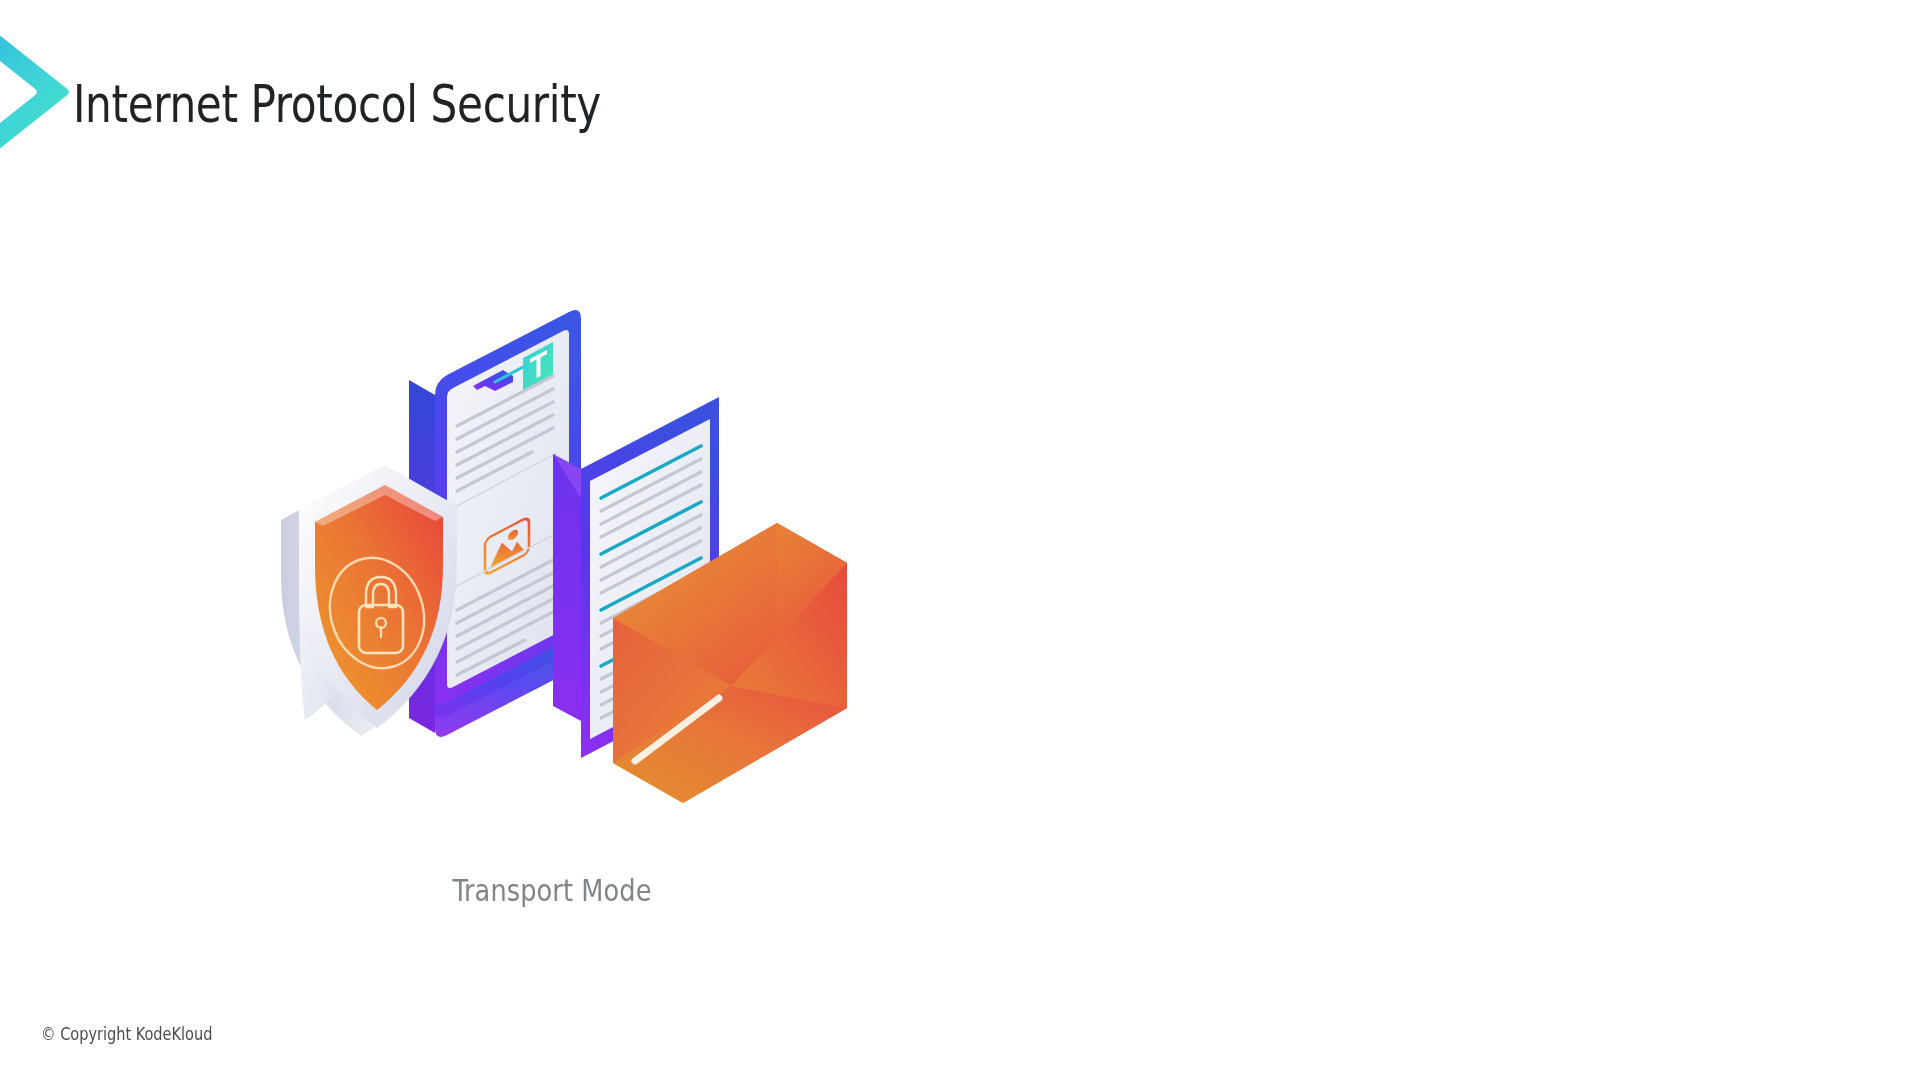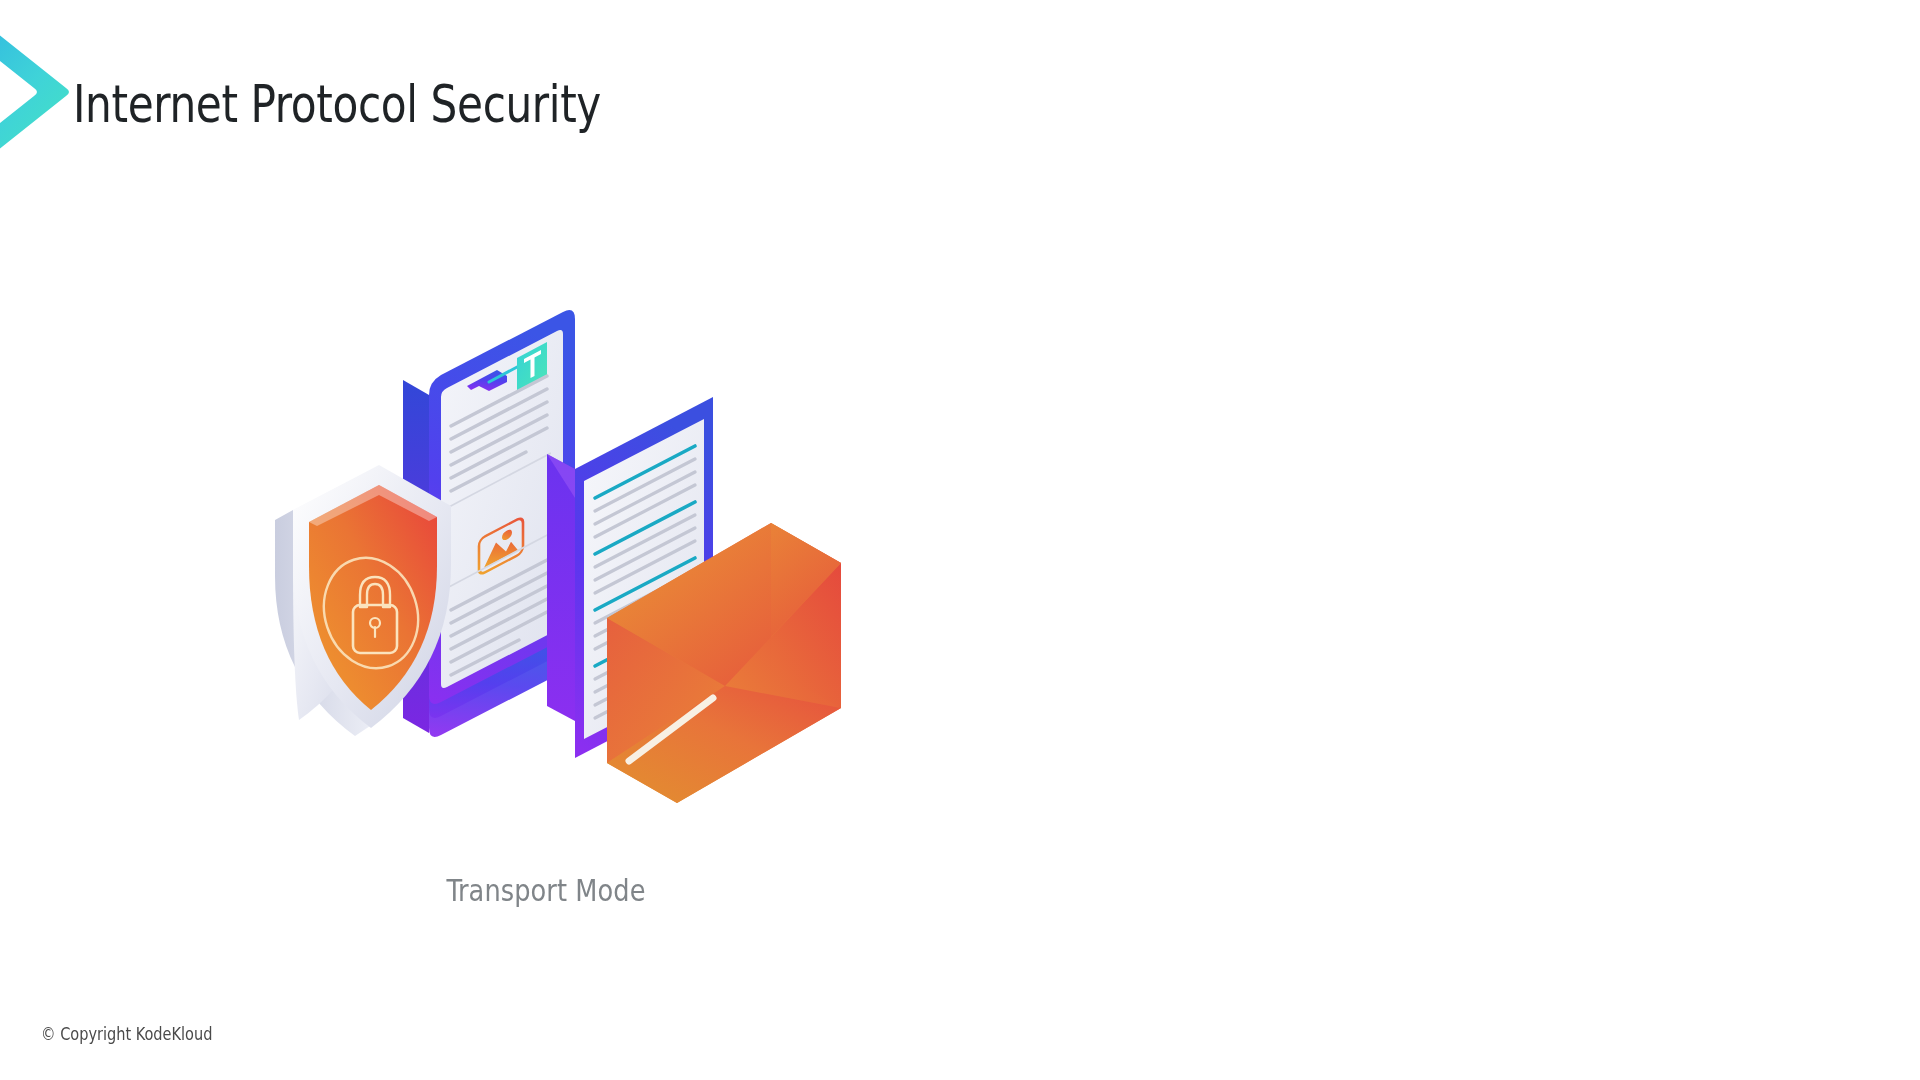--- a/index.html
+++ b/index.html
@@ -37,21 +37,21 @@
     color: #1f2326;
     font-family: "DejaVu Sans Condensed", "Liberation Sans Narrow", "Liberation Sans", sans-serif;
     transform: scaleX(0.92);
     transform-origin: left center;
     white-space: nowrap;
   }
 
   
   .figure-block {
     position: absolute;
-    left: 251px;
+    left: 257px;
     top: 258px;
     width: 590px;
     height: 650px;
   }
   .figure-art {
     position: absolute;
     left: 0;
     top: 0;
     width: 590px;
     height: 560px;

